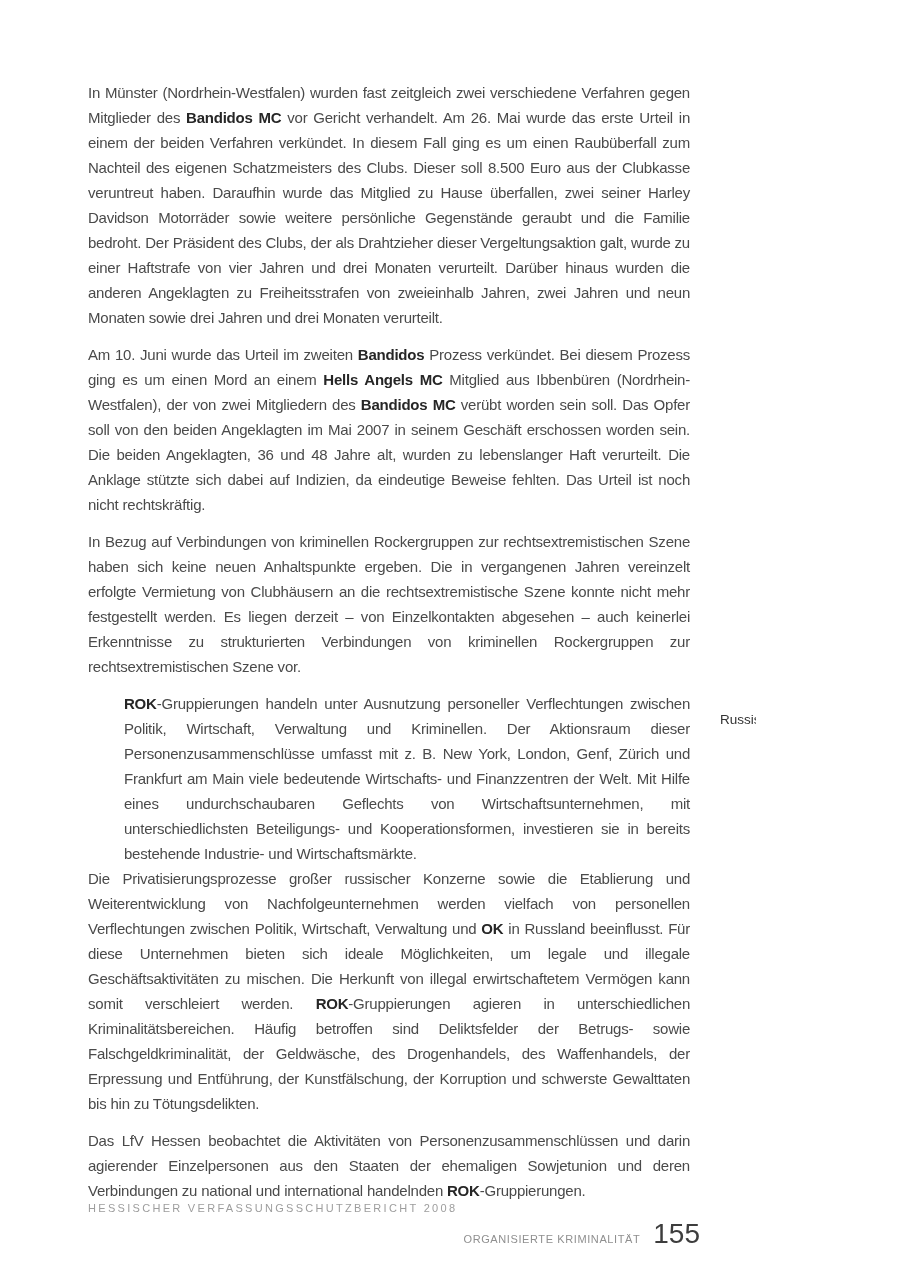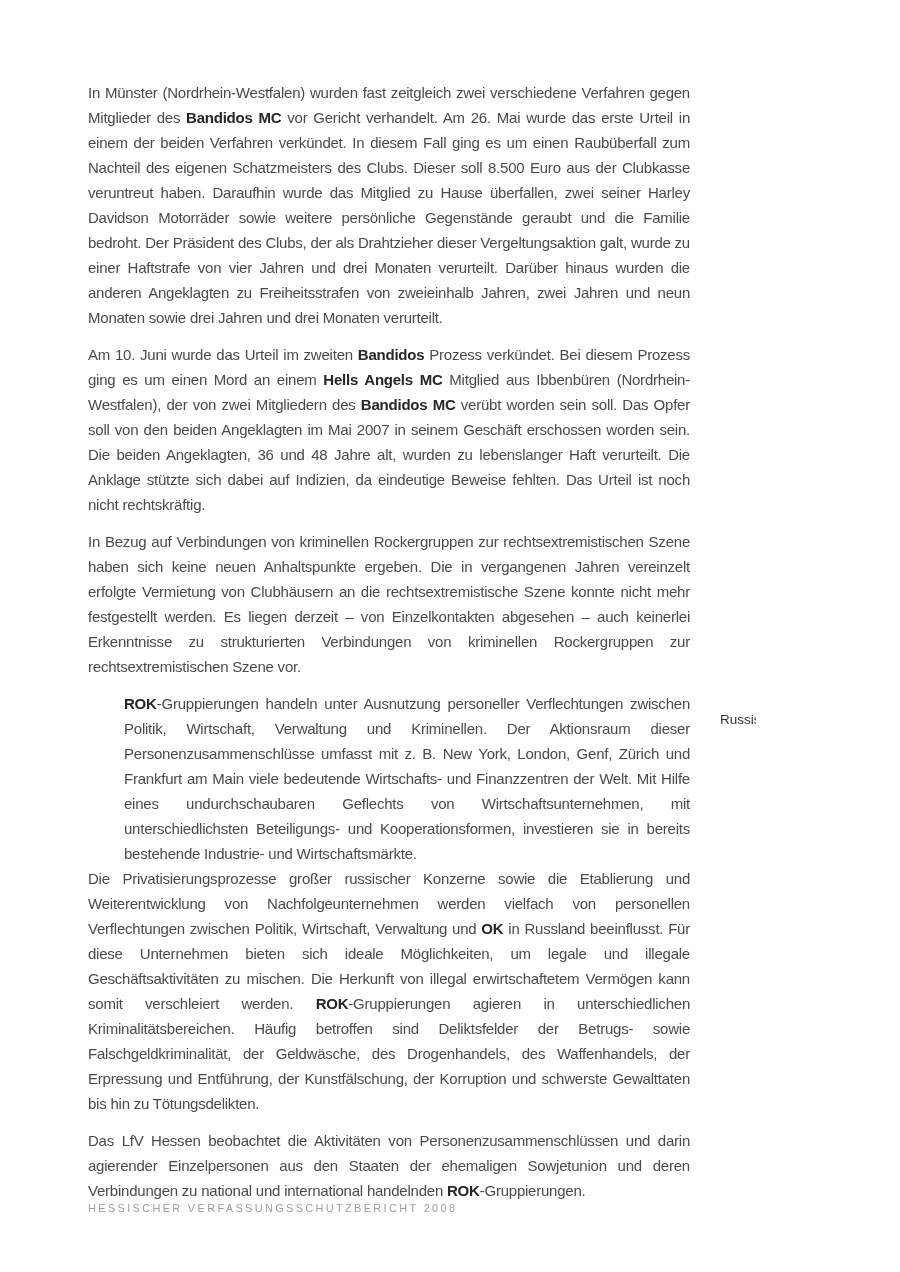--- a/index.html
+++ b/index.html
@@ -91,14 +91,18 @@
 
     <p class="para"><span>Die Privatisierungsprozesse großer russischer Konzerne sowie die Etablierung und Weiterentwicklung von Nachfolgeunternehmen werden vielfach von personellen Verflechtungen zwischen Politik, Wirtschaft, Verwaltung und </span><b>OK</b><span> in Russland beeinflusst. Für diese Unternehmen bieten sich ideale Möglichkeiten, um legale und illegale Geschäftsaktivitäten zu mischen. Die Herkunft von illegal erwirtschaftetem Vermögen kann somit verschleiert werden. </span><b>ROK</b><span>-Gruppierungen agieren in unterschiedlichen Kriminalitätsbereichen. Häufig betroffen sind Deliktsfelder der Betrugs- sowie Falschgeldkriminalität, der Geldwäsche, des Drogenhandels, des Waffenhandels, der Erpressung und Entführung, der Kunstfälschung, der Korruption und schwerste Gewalttaten bis hin zu Tötungsdelikten.</span></p>
 
     <p class="para"><span>Das LfV Hessen beobachtet die Aktivitäten von Personenzusammenschlüssen und darin agierender Einzelpersonen aus den Staaten der ehemaligen Sowjetunion und deren Verbindungen zu national und international handelnden </span><b>ROK</b><span>-Gruppierungen.</span></p>
   </main>
 
   <aside class="margin-note">Russische OK-Gruppen</aside>
 
   <div class="footer-left">HESSISCHER VERFASSUNGSSCHUTZBERICHT 2008</div>
 
+  <div class="footer-right">
+    <span class="chapter-label">ORGANISIERTE KRIMINALITÄT</span>
+    <span class="page-number">155</span>
+  </div>
 
 </div>
 
 </body></html>

